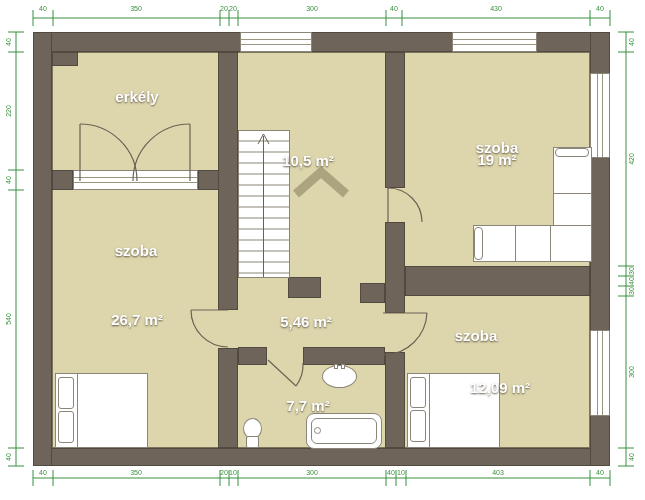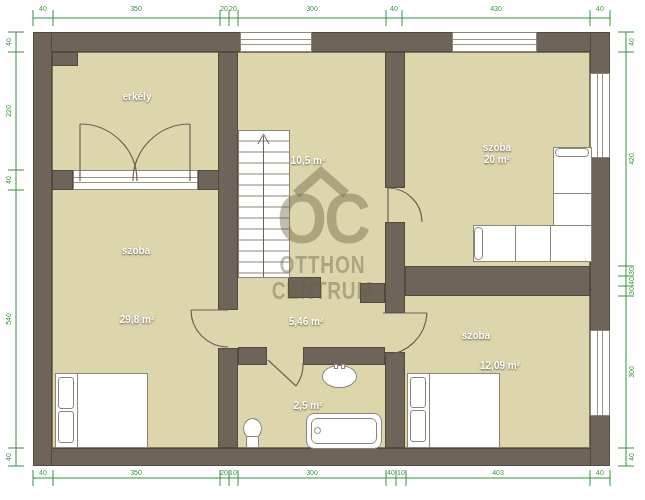--- a/index.html
+++ b/index.html
@@ -13,21 +13,21 @@
   .wall{position:absolute;background:var(--wall);outline:1px solid var(--wall-line);outline-offset:-1px;}
   .floor{position:absolute;background:var(--floor);border:1px solid rgba(58,52,42,.6);box-sizing:border-box;}
   .win{position:absolute;background:#fff;border:1px solid var(--furn);box-sizing:border-box;}
   .win-h::before,.win-h::after{content:"";position:absolute;left:0;right:0;height:1px;background:#9a957f;}
   .win-h::before{top:35%;} .win-h::after{top:60%;}
   .win-v::before,.win-v::after{content:"";position:absolute;top:0;bottom:0;width:1px;background:#9a957f;}
   .win-v::before{left:35%;} .win-v::after{left:60%;}
   .furn{position:absolute;background:#fff;border:1px solid var(--furn);box-sizing:border-box;}
   .line{position:absolute;background:var(--furn);}
   .round{border-radius:4px;}
-  .lbl{position:absolute;transform:translate(-50%,-50%);font-size:10px;font-weight:700;color:#fff;
+  .lbl{position:absolute;transform:translate(-50%,-50%);font-size:15px;font-weight:700;color:#fff;
        text-shadow:0 1px 2px rgba(70,62,50,.85);white-space:nowrap;text-align:center;line-height:12px;}
   .dim{position:absolute;font-size:7px;color:var(--green);transform:translate(-50%,-50%);white-space:nowrap;}
   .dim.v{transform:translate(-50%,-50%) rotate(-90deg);}
   #watermark{position:absolute;left:230px;top:160px;width:185px;text-align:center;color:var(--wm);pointer-events:none;}
   #wm-logo{font-size:70px;font-weight:700;line-height:66px;letter-spacing:-3px;transform:scaleX(.92);margin-top:26px;}
   .wm-word{font-size:24px;font-weight:700;letter-spacing:1px;transform:scaleX(.8);line-height:26px;}
   svg{position:absolute;left:0;top:0;pointer-events:none;}
 </style>
 </head>
 <body>
@@ -169,38 +169,33 @@
   <div class="line" style="left:550px;top:226px;width:1px;height:36px;"></div>
   <div class="furn" style="left:322px;top:365px;width:35px;height:23px;border-radius:50%;"></div>
   <div class="furn" style="left:334px;top:364px;width:4px;height:5px;"></div>
   <div class="furn" style="left:341px;top:364px;width:4px;height:5px;"></div>
   <div class="furn" style="left:243px;top:418px;width:19px;height:21px;border-radius:50%;"></div>
   <div class="furn" style="left:246px;top:436px;width:13px;height:12px;border-radius:2px;"></div>
   <div class="furn" style="left:306px;top:413px;width:76px;height:36px;border-radius:8px;"></div>
   <div class="furn" style="left:311px;top:418px;width:66px;height:26px;border-radius:6px;"></div>
   <div class="furn" style="left:314px;top:427px;width:7px;height:7px;border-radius:50%;"></div>
 
-  <div id="watermark">
-    <div id="wm-logo">OC</div>
-    <div class="wm-word">OTTHON</div>
-    <div class="wm-word">CENTRUM</div>
-  </div>
 
   <div class="lbl" style="left:137px;top:97px;">erkély</div>
   <div class="lbl" style="left:136px;top:251px;">szoba</div>
-  <div class="lbl" style="left:137px;top:320px;">29,8 m²</div>
+  <div class="lbl" style="left:137px;top:320px;">26,7 m²</div>
   <div class="lbl" style="left:308px;top:161px;">10,5 m²</div>
   <div class="lbl" style="left:497px;top:154px;">
     <span style="display:block;">szoba</span>
-    <span style="display:block;">20 m²</span>
+    <span style="display:block;">19 m²</span>
   </div>
   <div class="lbl" style="left:306px;top:322px;">5,46 m²</div>
-  <div class="lbl" style="left:308px;top:406px;">2,5 m²</div>
+  <div class="lbl" style="left:308px;top:406px;">7,7 m²</div>
   <div class="lbl" style="left:476px;top:336px;">szoba</div>
-  <div class="lbl" style="left:500px;top:366px;">12,09 m²</div>
+  <div class="lbl" style="left:500px;top:388px;">12,09 m²</div>
 
   <div class="abs" style="inset:0;">
       <span class="dim" style="left: 43px; top: 8px;">40</span>
       <span class="dim" style="left: 136px; top: 8px;">350</span>
       <span class="dim" style="left: 224px; top: 8px;">20</span>
       <span class="dim" style="left: 233px; top: 8px;">20</span>
       <span class="dim" style="left: 312px; top: 8px;">300</span>
       <span class="dim" style="left: 394px; top: 8px;">40</span>
       <span class="dim" style="left: 496px; top: 8px;">430</span>
       <span class="dim" style="left: 600px; top: 8px;">40</span>

